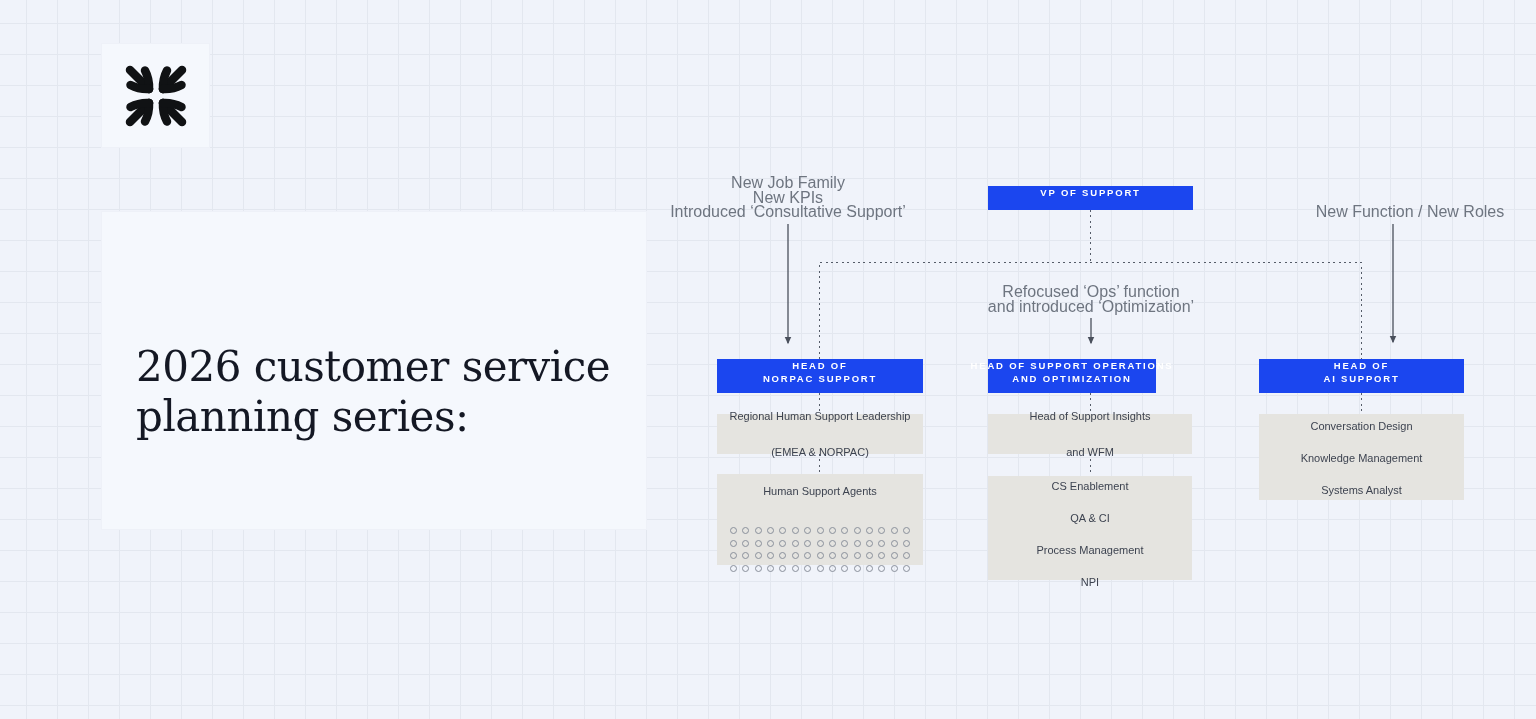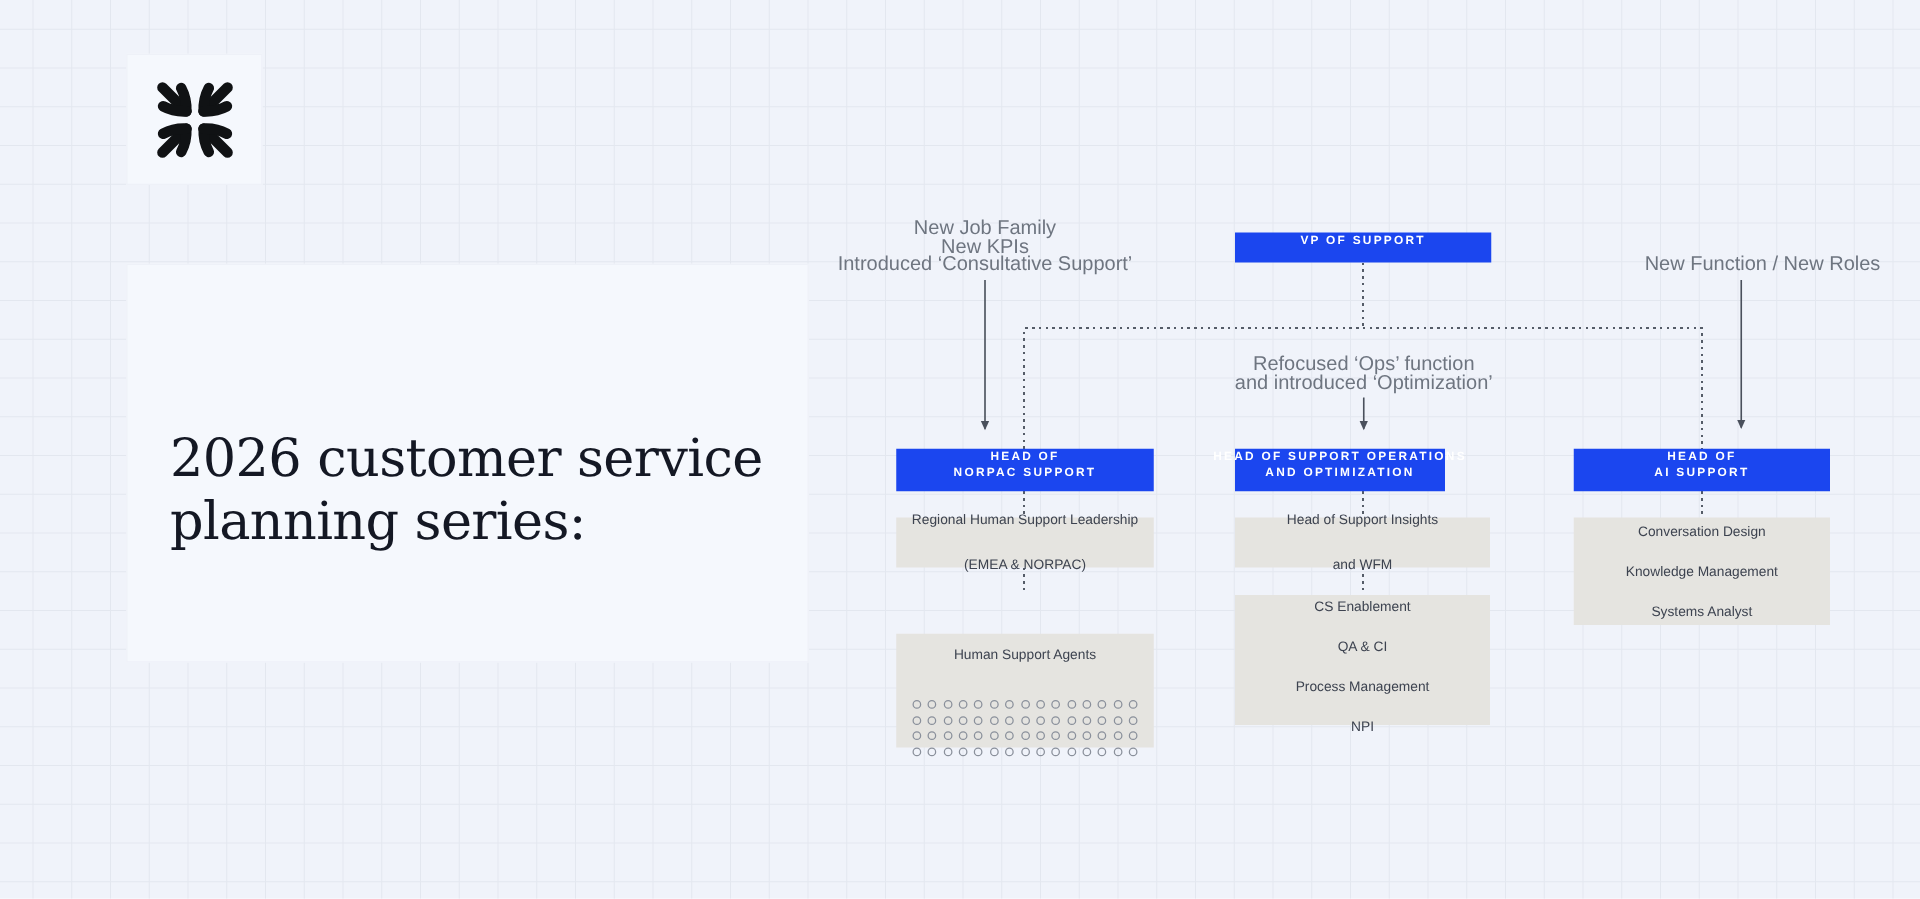--- a/index.html
+++ b/index.html
@@ -54,21 +54,21 @@
     display:flex;flex-direction:column;align-items:center;justify-content:center;
     font-size:11px;line-height:18px;text-align:center;gap:18px;
   }
   .box-vp{left:988px;top:186px;width:205px;height:24px;}
   .box-human{left:717px;top:359px;width:206px;height:34px;}
   .box-ops{left:988px;top:359px;width:168px;height:34px;}
   .box-ai{left:1259px;top:359px;width:205px;height:34px;}
   .box-human-lead{left:717px;top:414px;width:206px;height:40px;}
   .box-ops-insights{left:988px;top:414px;width:204px;height:40px;}
   .box-ai-roles{left:1259px;top:414px;width:205px;height:86px;justify-content:space-between;padding:5px 16px;line-height:14px;}
-  .box-agents{left:717px;top:474px;width:206px;height:91px;justify-content:flex-start;padding-top:8px;margin-top:33px;}
+  .box-agents{left:717px;top:474px;width:206px;height:91px;justify-content:flex-start;padding-top:8px;}
   .box-ops-teams{left:988px;top:476px;width:204px;height:104px;justify-content:space-evenly;padding:3px 0;line-height:14px;}
   .dot-grid{
     margin-top:9px;
     display:grid;
     grid-template-columns:repeat(15, 7px);
     gap:5.5px 5.4px;
   }
   .dot{
     width:7px;height:7px;border-radius:50%;
     border:1.2px solid var(--dot-color);

